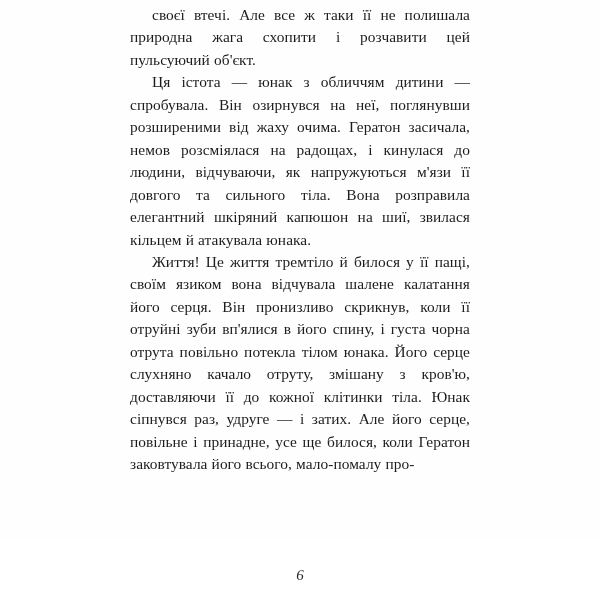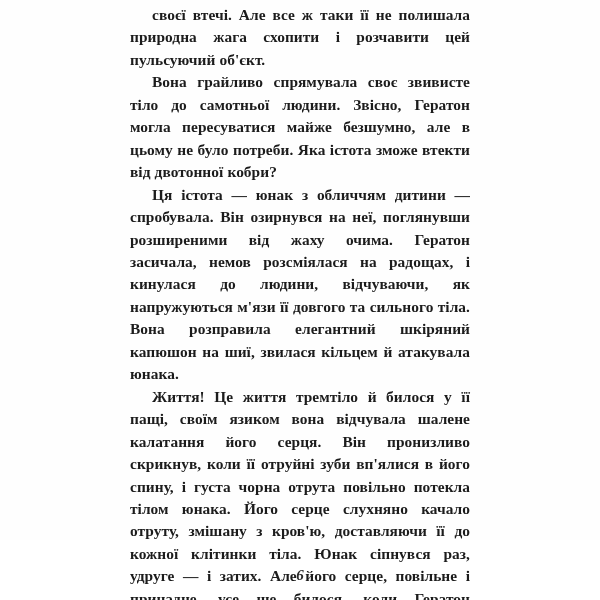--- a/index.html
+++ b/index.html
@@ -13,21 +13,20 @@
     overflow: hidden;
     font-family: "Liberation Serif", "DejaVu Serif", serif;
     color: #1b1b1b;
   }
 
   .page {
     position: relative;
     width: 600px;
     height: 540px;
     background: #fefefe;
-    font-weight: bold;
   }
 
   .text-block {
     position: absolute;
     left: 130px;
     top: 4px;
     width: 340px;
   }
 
   .para {
@@ -58,20 +57,19 @@
     color: #2a2a2a;
   }
 </style>
 </head>
 <body>
 
 <div class="page">
 
   <div class="text-block">
     <p class="para">своєї втечі. Але все ж таки її не полишала природна жага схопити і розчавити цей пульсуючий об'єкт.</p>
-    <p class="para">Вона грайливо спрямувала своє звивисте тіло до самотньої людини. Звісно, Гератон могла пересуватися майже безшумно, але в цьому не було потреби. Яка істота зможе втекти від двотонної кобри?</p>
     <p class="para">Ця істота — юнак з обличчям дитини — спробувала. Він озирнувся на неї, поглянувши розширеними від жаху очима. Гератон засичала, немов розсміялася на радощах, і кинулася до людини, відчуваючи, як напружуються м'язи її довгого та сильного тіла. Вона розправила елегантний шкіряний капюшон на шиї, звилася кільцем й атакувала юнака.</p>
     <p class="para">Життя! Це життя тремтіло й билося у її пащі, своїм язиком вона відчувала шалене калатання його серця. Він пронизливо скрикнув, коли її отруйні зуби вп'ялися в його спину, і густа чорна отрута повільно потекла тілом юнака. Його серце слухняно качало отруту, змішану з кров'ю, доставляючи її до кожної клітинки тіла. Юнак сіпнувся раз, удруге — і затих. Але його серце, повільне і принадне, усе ще билося, коли Гератон заковтувала його всього, мало-помалу про-</p>
   </div>
 
   <div class="page-number">6</div>
 
 </div>
 
 </body></html>

